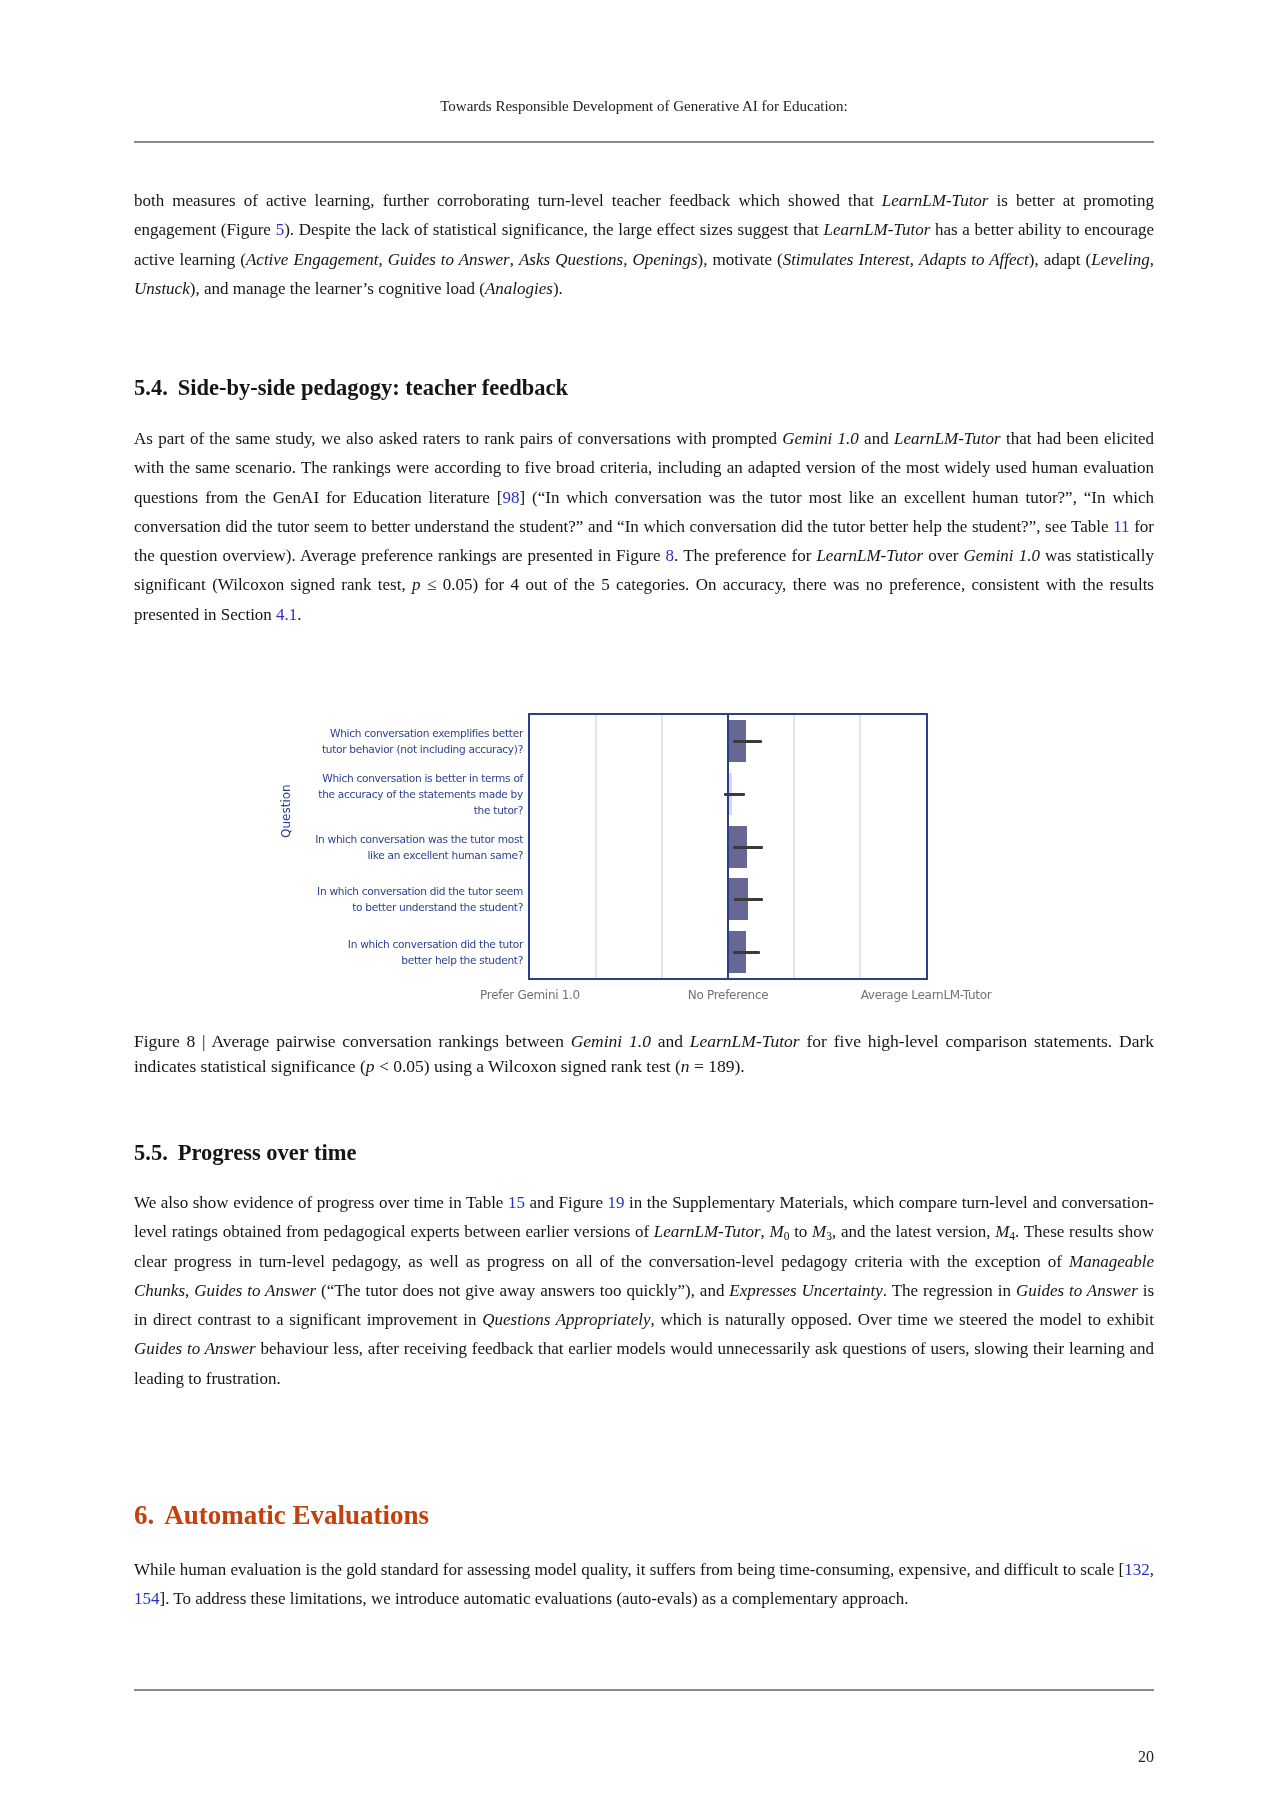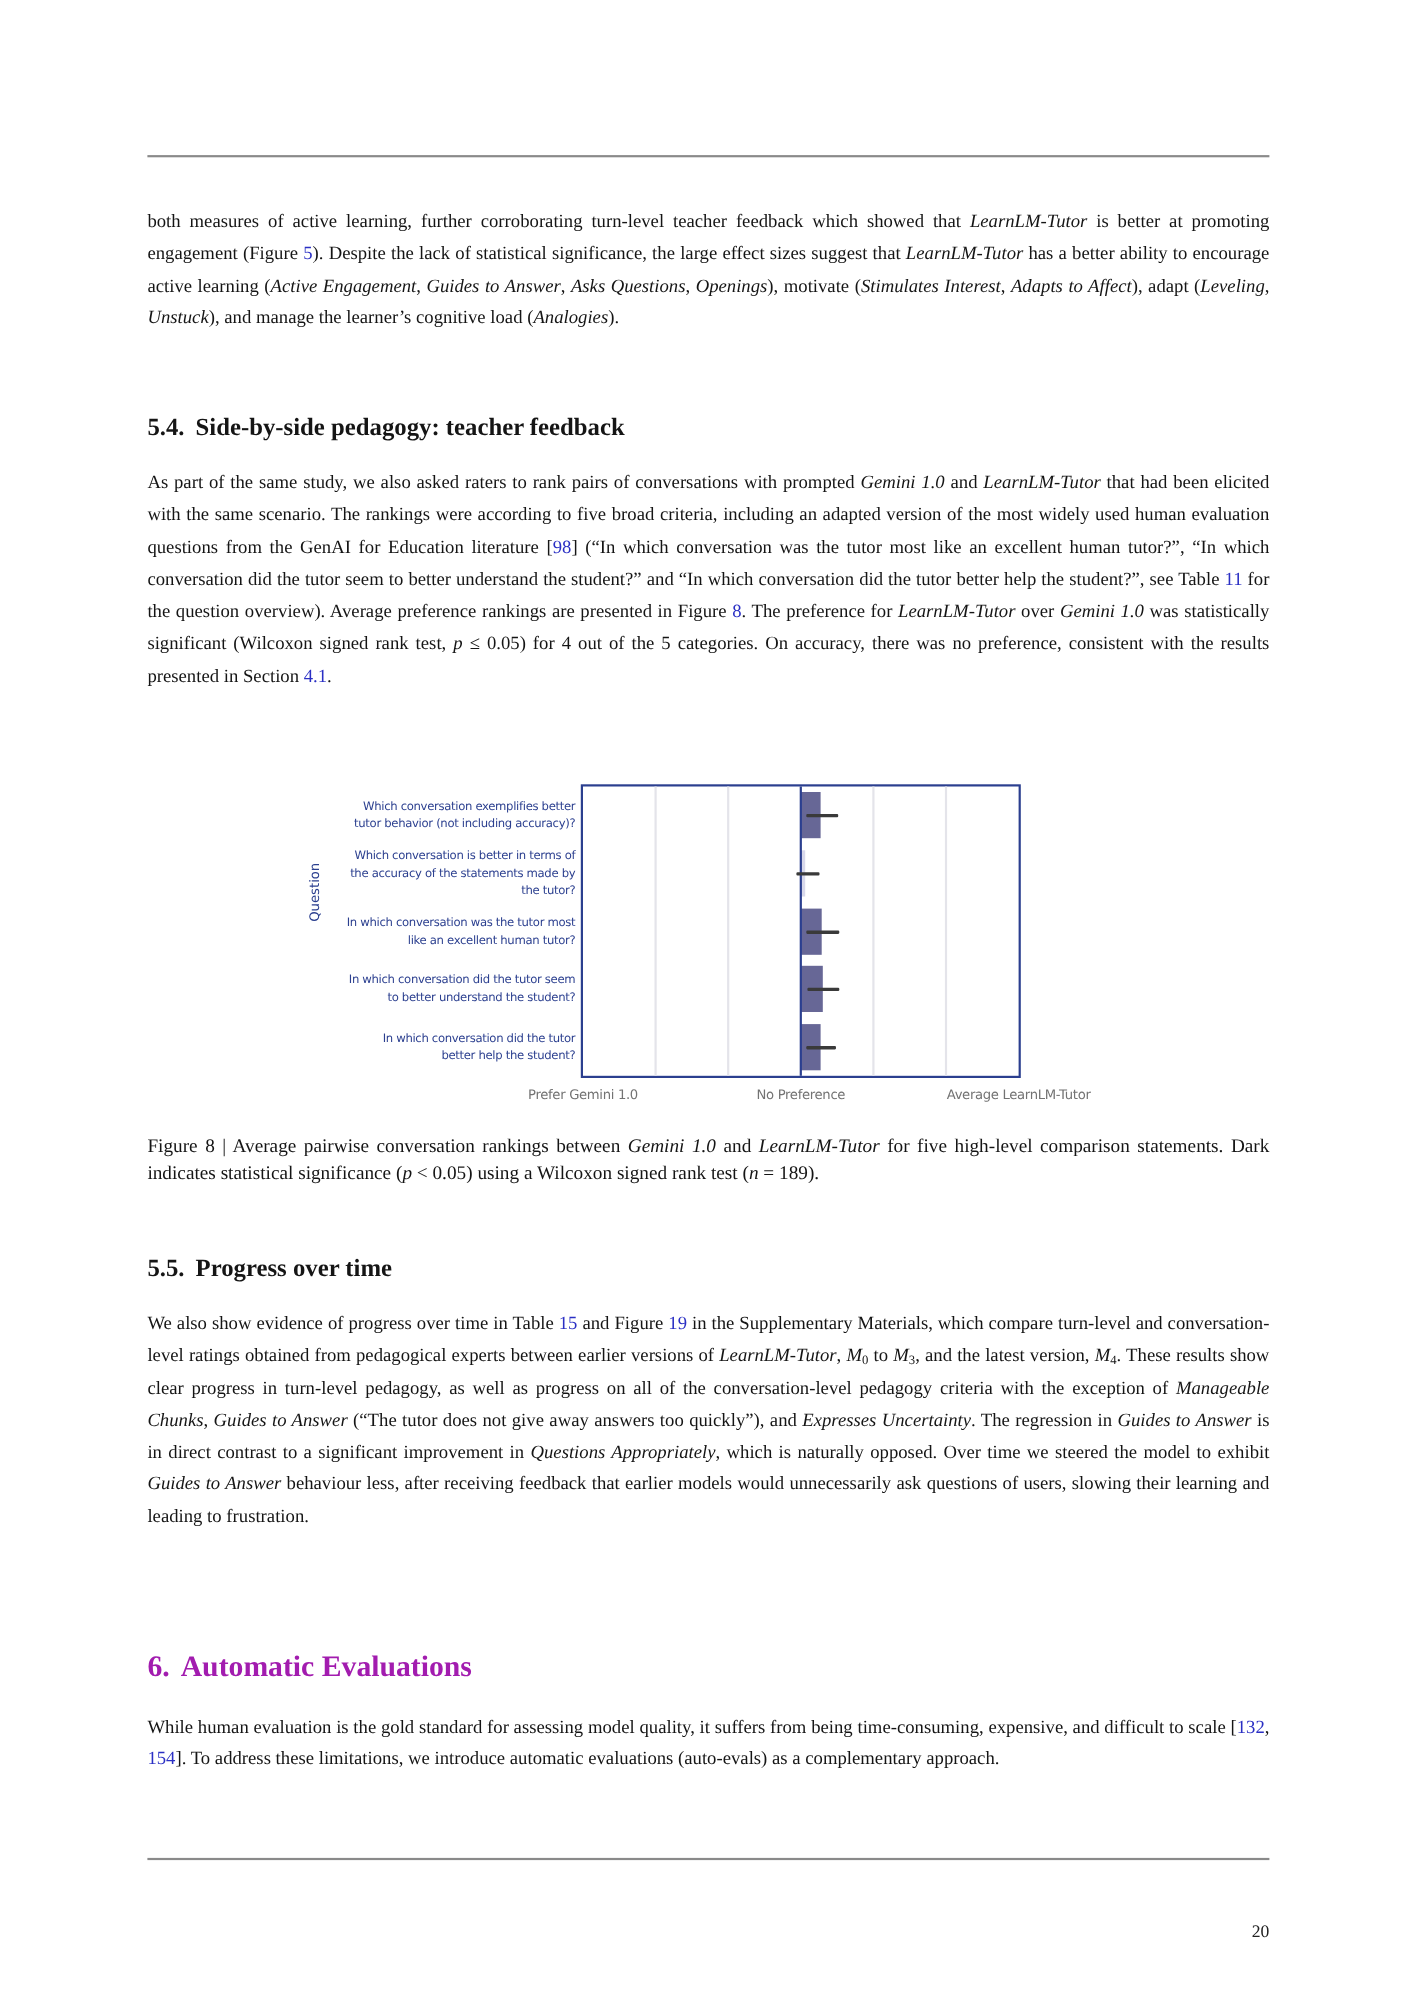--- a/index.html
+++ b/index.html
@@ -12,21 +12,21 @@
   .head-rule { position: absolute; top: 141px; left: 0; width: 1020px; height: 2px; background: #8a8a8a; }
 
   .para { position: absolute; left: 0; width: 1020px; font-family: "Liberation Serif", serif;
           font-size: 17px; line-height: 29.3px; text-align: justify; color: #151515; }
   .para i { font-style: italic; }
   .link { color: #2a2fc4; }
 
   .h2 { position: absolute; left: 0; font-family: "Liberation Serif", serif; font-weight: bold;
         font-size: 22.5px; color: #151515; }
   .h1 { position: absolute; left: 0; font-family: "Liberation Serif", serif; font-weight: bold;
-        font-size: 27px; color: #a21caf; }
+        font-size: 27px; color: #c2410c; }
   .h-num { margin-right: 10px; }
 
   
   .chart { position: absolute; left: 0; top: 0; width: 1280px; height: 1020px; pointer-events: none; }
   .chart * { pointer-events: auto; }
   .plot { position: absolute; left: 528px; top: 713px; width: 400px; height: 267px;
           border: 2px solid #2b3f8f; box-sizing: border-box; }
   .gridline { position: absolute; top: 0; bottom: 0; width: 2px; background: #e4e4ea; }
   .zero-line { position: absolute; top: 0; bottom: 0; width: 2px; background: #2b3f8f; z-index: 3; }
   .bar { position: absolute; height: 42px; z-index: 2; }
@@ -46,20 +46,21 @@
   .foot-rule { position: absolute; top: 1689px; left: 0; width: 1020px; height: 2px; background: #8a8a8a; }
   .page-num { position: absolute; top: 1703px; right: 0; font-family: "Liberation Serif", serif; font-size: 16px; color: #222; margin-top: 45px; }
   sub { font-size: 0.68em; vertical-align: -0.28em; line-height: 0; }
 </style>
 </head>
 <body>
 
 <div class="page">
 
   <div class="running-head">
+    <div>Towards Responsible Development of Generative AI for Education:</div>
   </div>
   <div class="head-rule"></div>
 
   <div class="para" style="top:186px;"><span>both measures of active learning, further corroborating turn-level teacher feedback which showed that </span><i>LearnLM-Tutor</i><span> is better at promoting engagement (Figure </span><span class="link">5</span><span>).  Despite the lack of statistical significance, the large effect sizes suggest that </span><i>LearnLM-Tutor</i><span> has a better ability to encourage active learning (</span><i>Active Engagement</i><span>, </span><i>Guides to Answer</i><span>, </span><i>Asks Questions</i><span>, </span><i>Openings</i><span>), motivate (</span><i>Stimulates Interest</i><span>, </span><i>Adapts to Affect</i><span>), adapt (</span><i>Leveling</i><span>, </span><i>Unstuck</i><span>), and manage the learner’s cognitive load (</span><i>Analogies</i><span>).</span></div>
 
   <div class="h2" style="top:375px;"><span class="h-num">5.4.</span><span>Side-by-side pedagogy: teacher feedback</span></div>
 
   <div class="para" style="top:424px;"><span>As part of the same study, we also asked raters to rank pairs of conversations with prompted </span><i>Gemini 1.0</i><span> and </span><i>LearnLM-Tutor</i><span> that had been elicited with the same scenario. The rankings were according to five broad criteria, including an adapted version of the most widely used human evaluation questions from the GenAI for Education literature [</span><span class="link">98</span><span>] (“In which conversation was the tutor most like an excellent human tutor?”, “In which conversation did the tutor seem to better understand the student?” and “In which conversation did the tutor better help the student?”, see Table </span><span class="link">11</span><span> for the question overview). Average preference rankings are presented in Figure </span><span class="link">8</span><span>. The preference for </span><i>LearnLM-Tutor</i><span> over </span><i>Gemini 1.0</i><span> was statistically significant (Wilcoxon signed rank test, </span><i>p</i><span> ≤ 0.05) for 4 out of the 5 categories. On accuracy, there was no preference, consistent with the results presented in Section </span><span class="link">4.1</span><span>.</span></div>
 
   <div class="caption"><span>Figure 8 | Average pairwise conversation rankings between </span><i>Gemini 1.0</i><span> and </span><i>LearnLM-Tutor</i><span> for five high-level comparison statements. Dark indicates statistical significance (</span><i>p</i><span> &lt; 0.05) using a Wilcoxon signed rank test (</span><i>n</i><span> = 189).</span></div>
@@ -83,21 +84,21 @@
         <div>Which conversation exemplifies better</div>
         <div>tutor behavior (not including accuracy)?</div>
       </div>
       <div class="q-label" style="top: 769.9px;">
         <div>Which conversation is better in terms of</div>
         <div>the accuracy of the statements made by</div>
         <div>the tutor?</div>
       </div>
       <div class="q-label" style="top: 830.5px;">
         <div>In which conversation was the tutor most</div>
-        <div>like an excellent human tutor?</div>
+        <div>like an excellent human same?</div>
       </div>
       <div class="q-label" style="top: 883.1px;">
         <div>In which conversation did the tutor seem</div>
         <div>to better understand the student?</div>
       </div>
       <div class="q-label" style="top: 935.7px;">
         <div>In which conversation did the tutor</div>
         <div>better help the student?</div>
       </div>
     </div>

